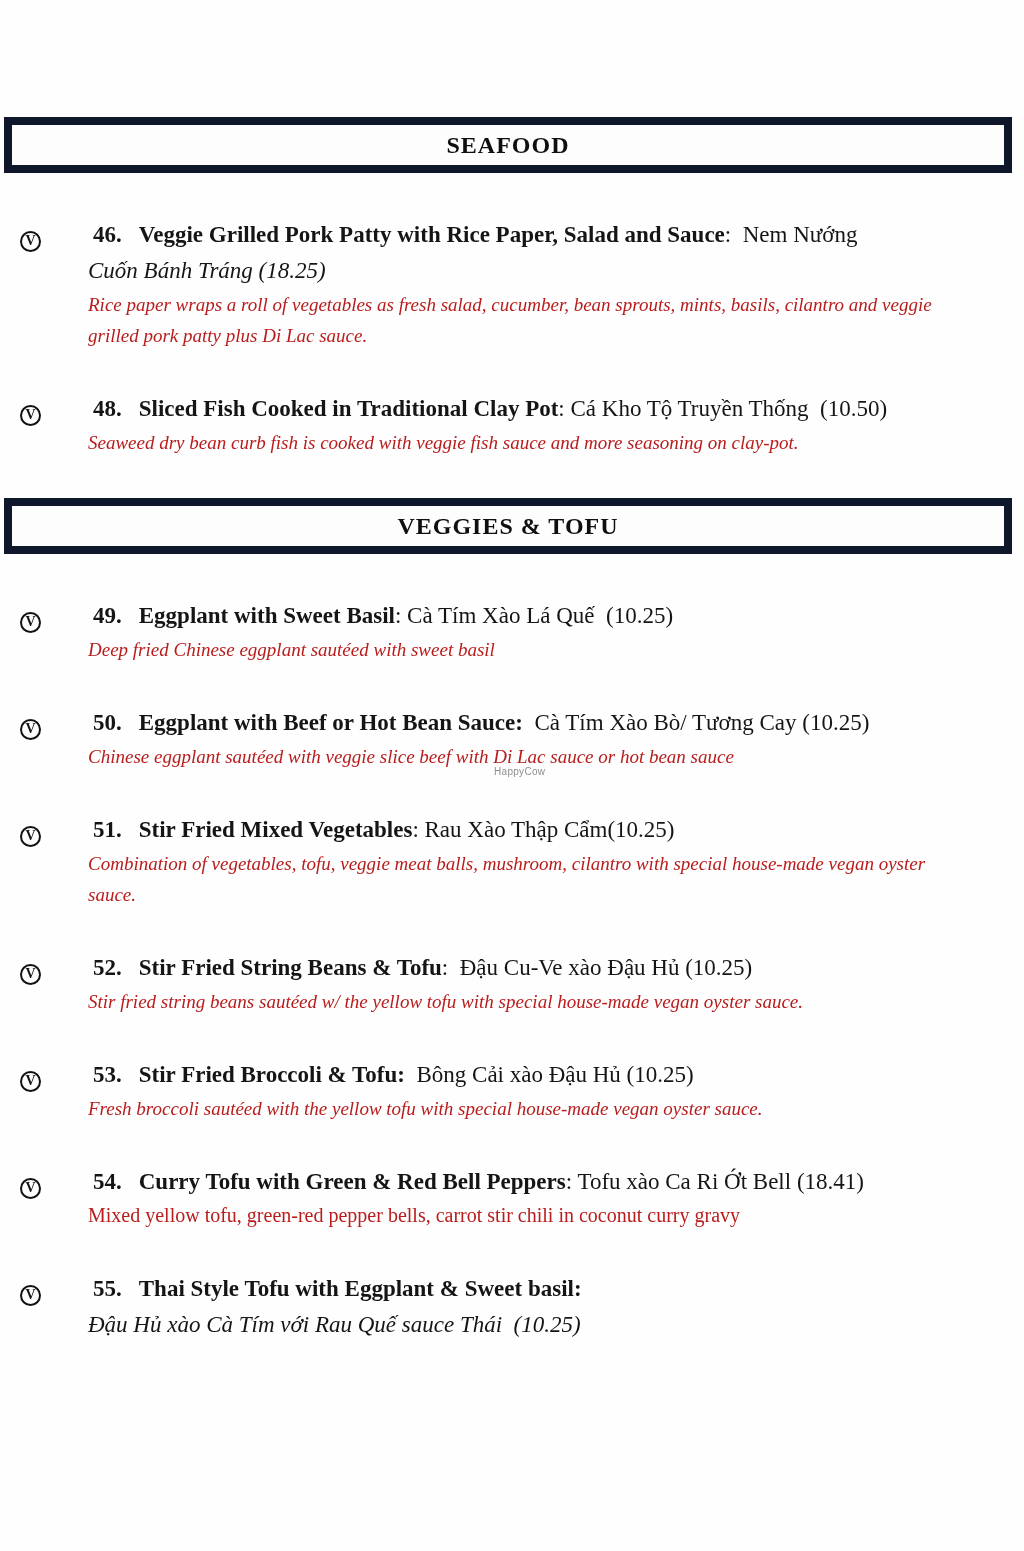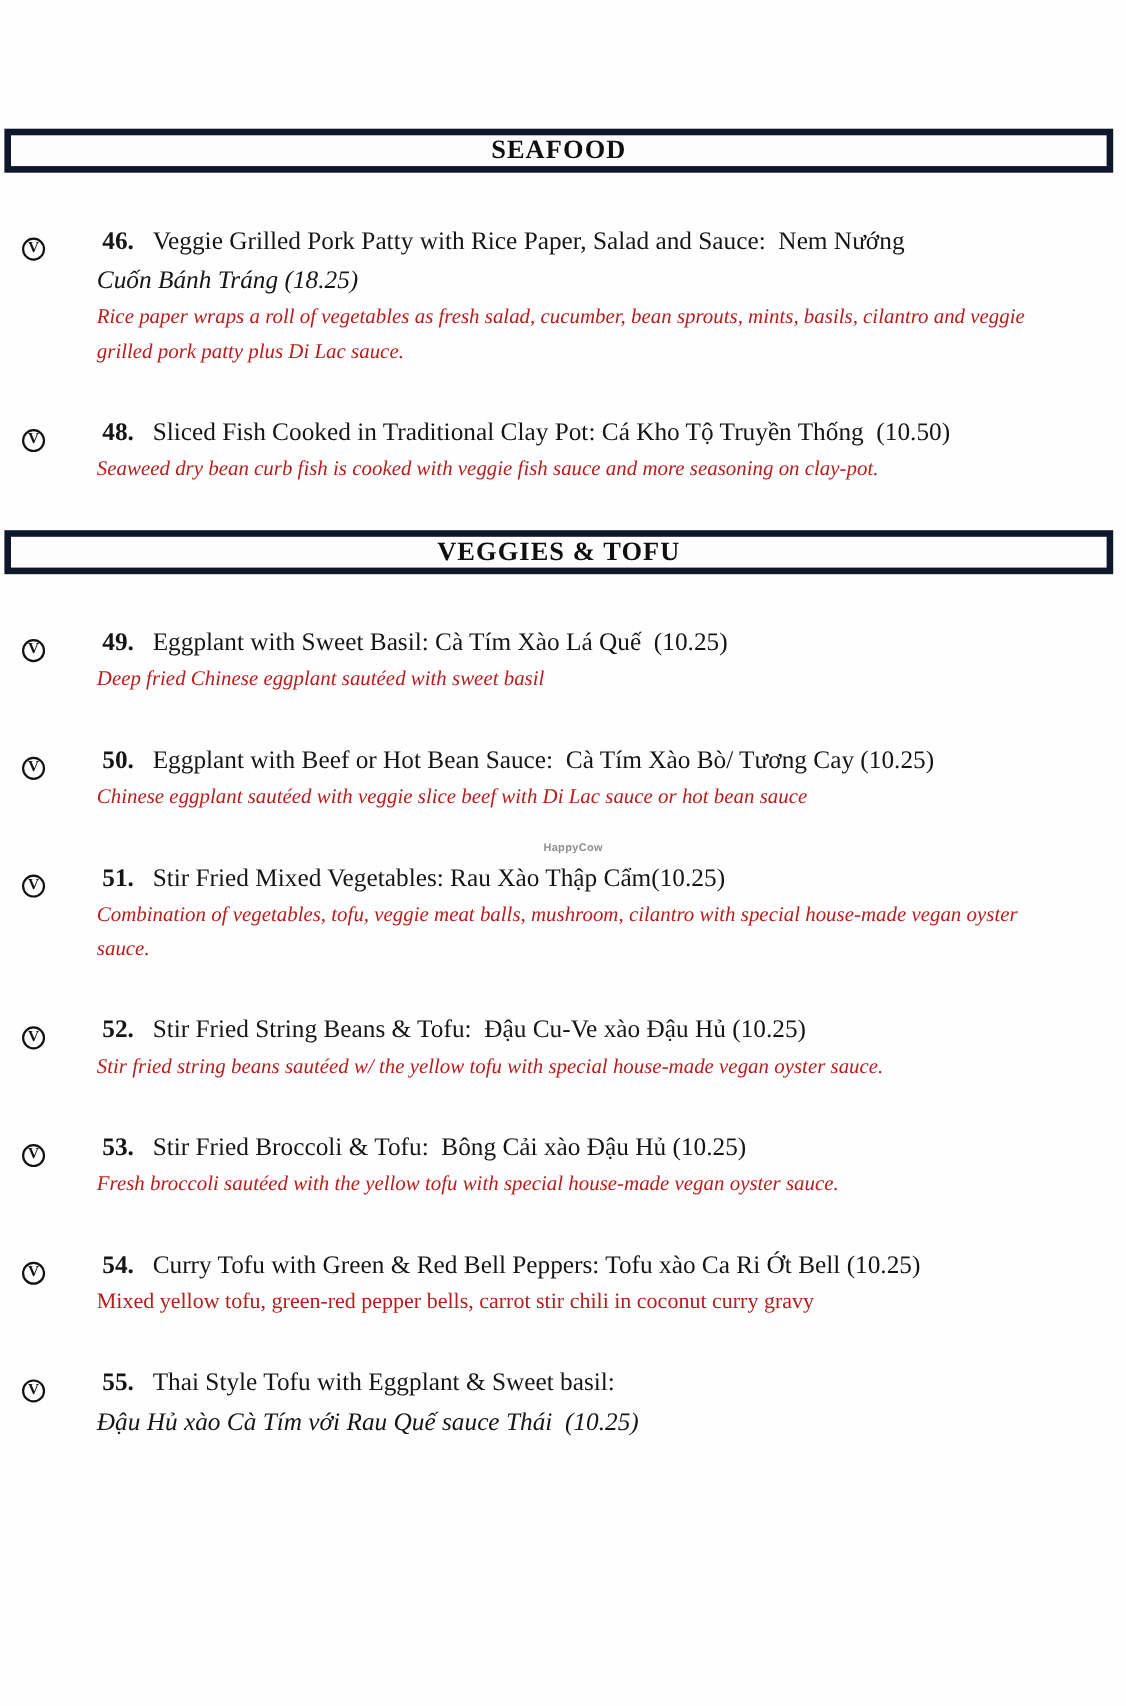--- a/index.html
+++ b/index.html
@@ -12,22 +12,22 @@
     position: relative;
     width: 1024px;
     height: 1551px;
     margin: 0 auto;
     background: #fefefe;
     overflow: hidden;
   }
   .content { padding-top: 117px; }
 
   .section-header {
-    height: 40px;
-    border: 6px solid #0f172a;
+    height: 56px;
+    border: 8px solid #0f172a;
     margin: 0 12px 44px 4px;
     display: flex;
     align-items: center;
     justify-content: center;
     background: #fdfdfd;
   }
   .section-title {
     font-weight: bold;
     font-size: 24px;
     letter-spacing: 1px;
@@ -58,21 +58,21 @@
     line-height: 1;
     vertical-align: -3px;
     margin-right: 8px;
     text-indent: 0;
   }
   .item-num {
     font-weight: bold;
     margin-right: 17px;
     margin-left: 44px;
   }
-  .item-name { font-weight: normal; text-align: right; }
+  .item-name { font-weight: bold; text-align: right; }
   .item-rest { white-space: pre-wrap; }
   .item-line2 {
     font-size: 23px;
     line-height: 36px;
     white-space: pre-wrap;
     font-style: italic;
   }
   .item-line2:empty { display: none; }
   .item-desc {
     font-style: italic;
@@ -87,21 +87,21 @@
     font-size: 20px;
     line-height: 31px;
   }
 
   .watermark {
     position: absolute;
     left: 494px;
     top: 766px;
     font-family: "Liberation Sans", sans-serif;
     font-size: 10px;
-    font-weight: bold;
+    font-weight: normal;
     color: #8e8e8e;
     letter-spacing: 0.3px;
   }
 </style>
 </head>
 <body>
 
 <div class="page">
   <div class="content">
 
@@ -153,21 +153,21 @@
       <div class="item-desc">Stir fried string beans sautéed w/ the yellow tofu with special house-made vegan oyster sauce.</div>
     </div>
 
     <div class="item">
       <div class="item-title"><span class="v-badge">V</span><span class="item-num">53.</span><span class="item-name">Stir Fried Broccoli &amp; Tofu:</span><span class="item-rest">  Bông Cải xào Đậu Hủ (10.25)</span></div>
 
       <div class="item-desc">Fresh broccoli sautéed with the yellow tofu with special house-made vegan oyster sauce.</div>
     </div>
 
     <div class="item">
-      <div class="item-title"><span class="v-badge">V</span><span class="item-num">54.</span><span class="item-name">Curry Tofu with Green &amp; Red Bell Peppers</span><span class="item-rest">: Tofu xào Ca Ri Ớt Bell (10.25)</span></div>
+      <div class="item-title"><span class="v-badge">V</span><span class="item-num">54.</span><span class="item-name">Curry Tofu with Green &amp; Red Bell Peppers</span><span class="item-rest">: Tofu xào Ca Ri Ớt Bell (18.41)</span></div>
 
       <div class="item-desc plain">Mixed yellow tofu, green-red pepper bells, carrot stir chili in coconut curry gravy</div>
     </div>
 
     <div class="item">
       <div class="item-title"><span class="v-badge">V</span><span class="item-num">55.</span><span class="item-name">Thai Style Tofu with Eggplant &amp; Sweet basil:</span><span class="item-rest"></span></div>
       <div class="item-line2">Đậu Hủ xào Cà Tím với Rau Quế sauce Thái  (10.25)</div>
 
     </div>
 

